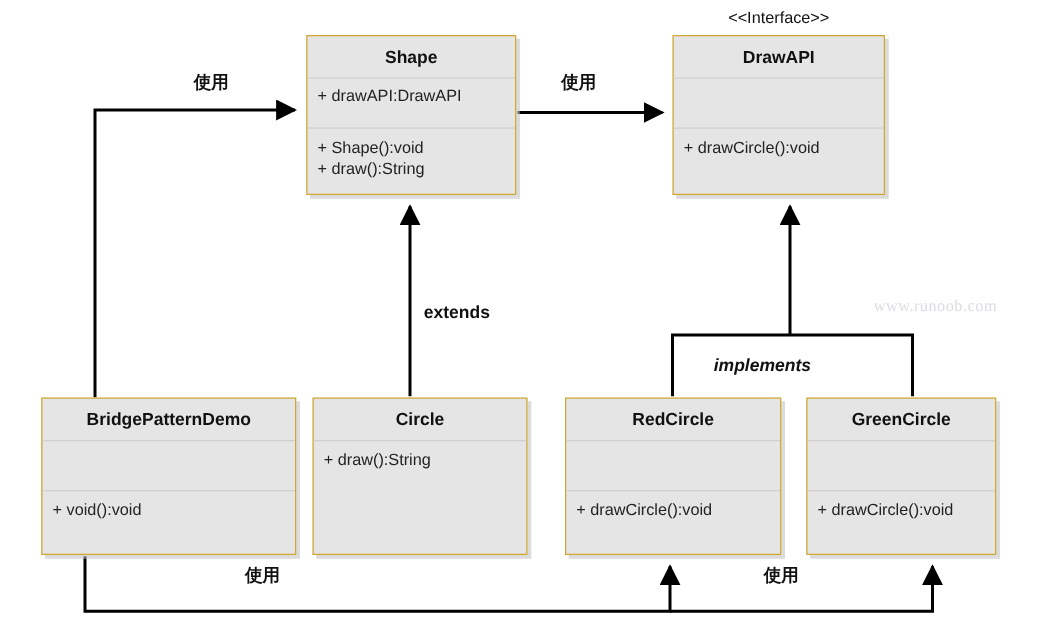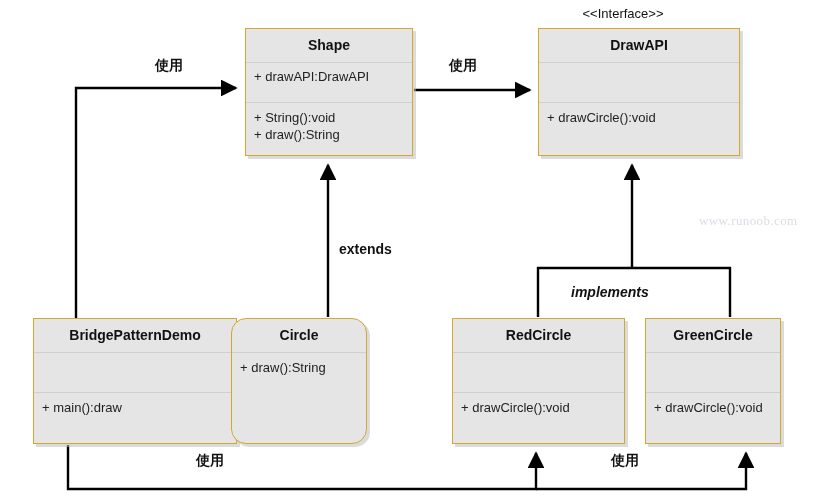--- a/index.html
+++ b/index.html
@@ -45,29 +45,30 @@
   .edge-label{
     position:absolute;
     font-size:14px;font-weight:bold;color:#111;
     white-space:nowrap;
   }
   .watermark{
     position:absolute;
     font-family:"Liberation Serif","DejaVu Serif",serif;
     font-size:13px;color:#dcdce4;white-space:nowrap;
     letter-spacing:0.4px;
+    margin-top:24px;
   }
 
   
   #box-shape{left:245px;top:28px;width:168px;height:128px;}
-  #box-drawapi{left:538px;top:28px;width:202px;height:128px;}
+  #box-drawapi{left:538px;top:28px;width:170px;height:128px;}
   #box-demo{left:33px;top:318px;width:204px;height:126px;}
-  #box-circle{left:231px;top:318px;width:136px;height:126px;border-radius:15px;}
+  #box-circle{left:250px;top:318px;width:172px;height:126px;}
   #box-redcircle{left:452px;top:318px;width:173px;height:126px;}
-  #box-greencircle{left:645px;top:318px;width:136px;height:126px;}
+  #box-greencircle{left:645px;top:318px;width:152px;height:126px;}
 
   #box-shape .sec-attrs{height:40px;}
   #box-drawapi .sec-attrs{height:40px;}
   #box-demo .sec-attrs{height:40px;}
   #box-circle .sec-attrs{height:40px;}
   #box-redcircle .sec-attrs{height:40px;}
   #box-greencircle .sec-attrs{height:40px;}
 
   #stereo-drawapi{left:538px;top:6px;width:170px;}
 
@@ -125,42 +126,42 @@
   <div class="edge-label" id="lbl-use-4">使用</div>
 
   <div class="stereotype" id="stereo-drawapi">&lt;&lt;Interface&gt;&gt;</div>
 
   <div class="uml-box" id="box-shape">
     <div class="sec-title">Shape</div>
     <div class="sec-attrs">
       <div class="row">+ drawAPI:DrawAPI</div>
     </div>
     <div class="sec-ops">
-      <div class="row">+ String():void</div>
+      <div class="row">+ Shape():void</div>
       <div class="row">+ draw():String</div>
     </div>
   </div>
 
   <div class="uml-box" id="box-drawapi">
     <div class="sec-title">DrawAPI</div>
     <div class="sec-attrs">
       <div class="row"></div>
     </div>
     <div class="sec-ops">
       <div class="row">+ drawCircle():void</div>
     </div>
   </div>
 
   <div class="uml-box" id="box-demo">
     <div class="sec-title">BridgePatternDemo</div>
     <div class="sec-attrs">
       <div class="row"></div>
     </div>
     <div class="sec-ops">
-      <div class="row">+ main():draw</div>
+      <div class="row">+ void():void</div>
     </div>
   </div>
 
   <div class="uml-box" id="box-circle">
     <div class="sec-title">Circle</div>
     <div class="sec-ops">
       <div class="row">+ draw():String</div>
     </div>
   </div>
 

